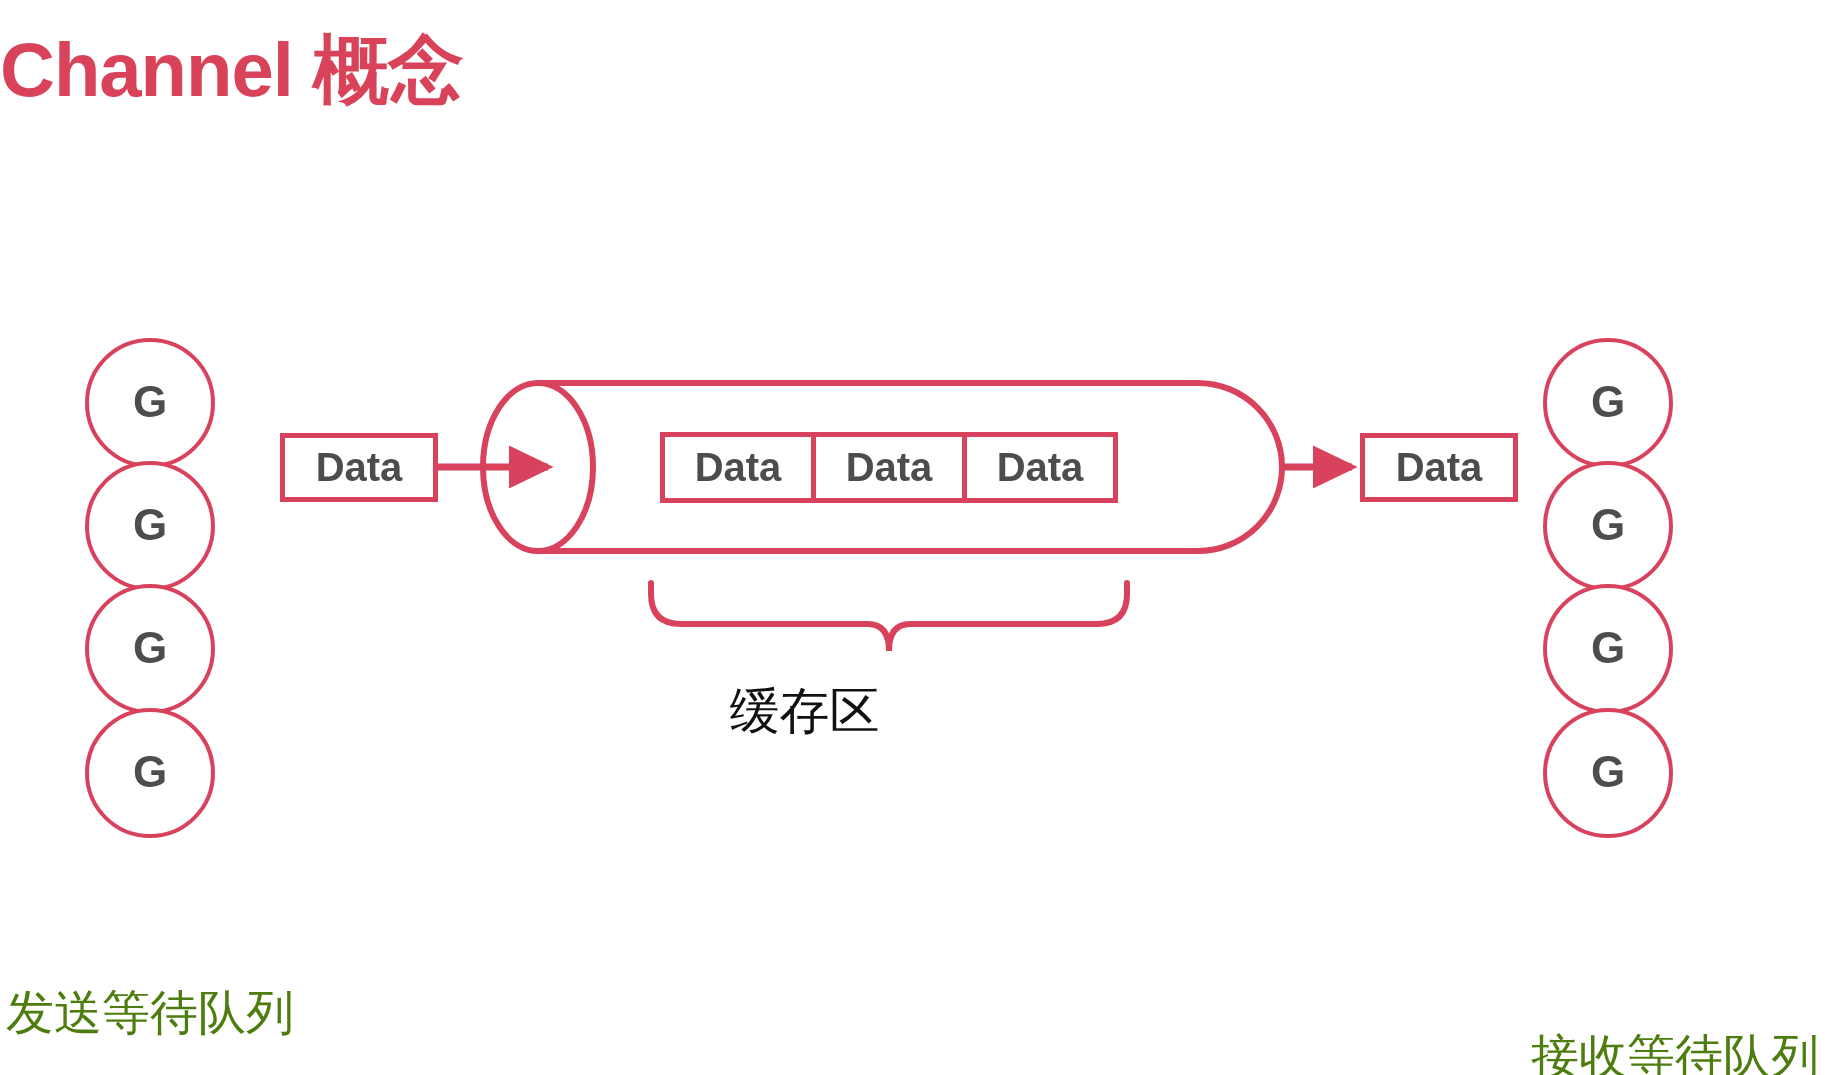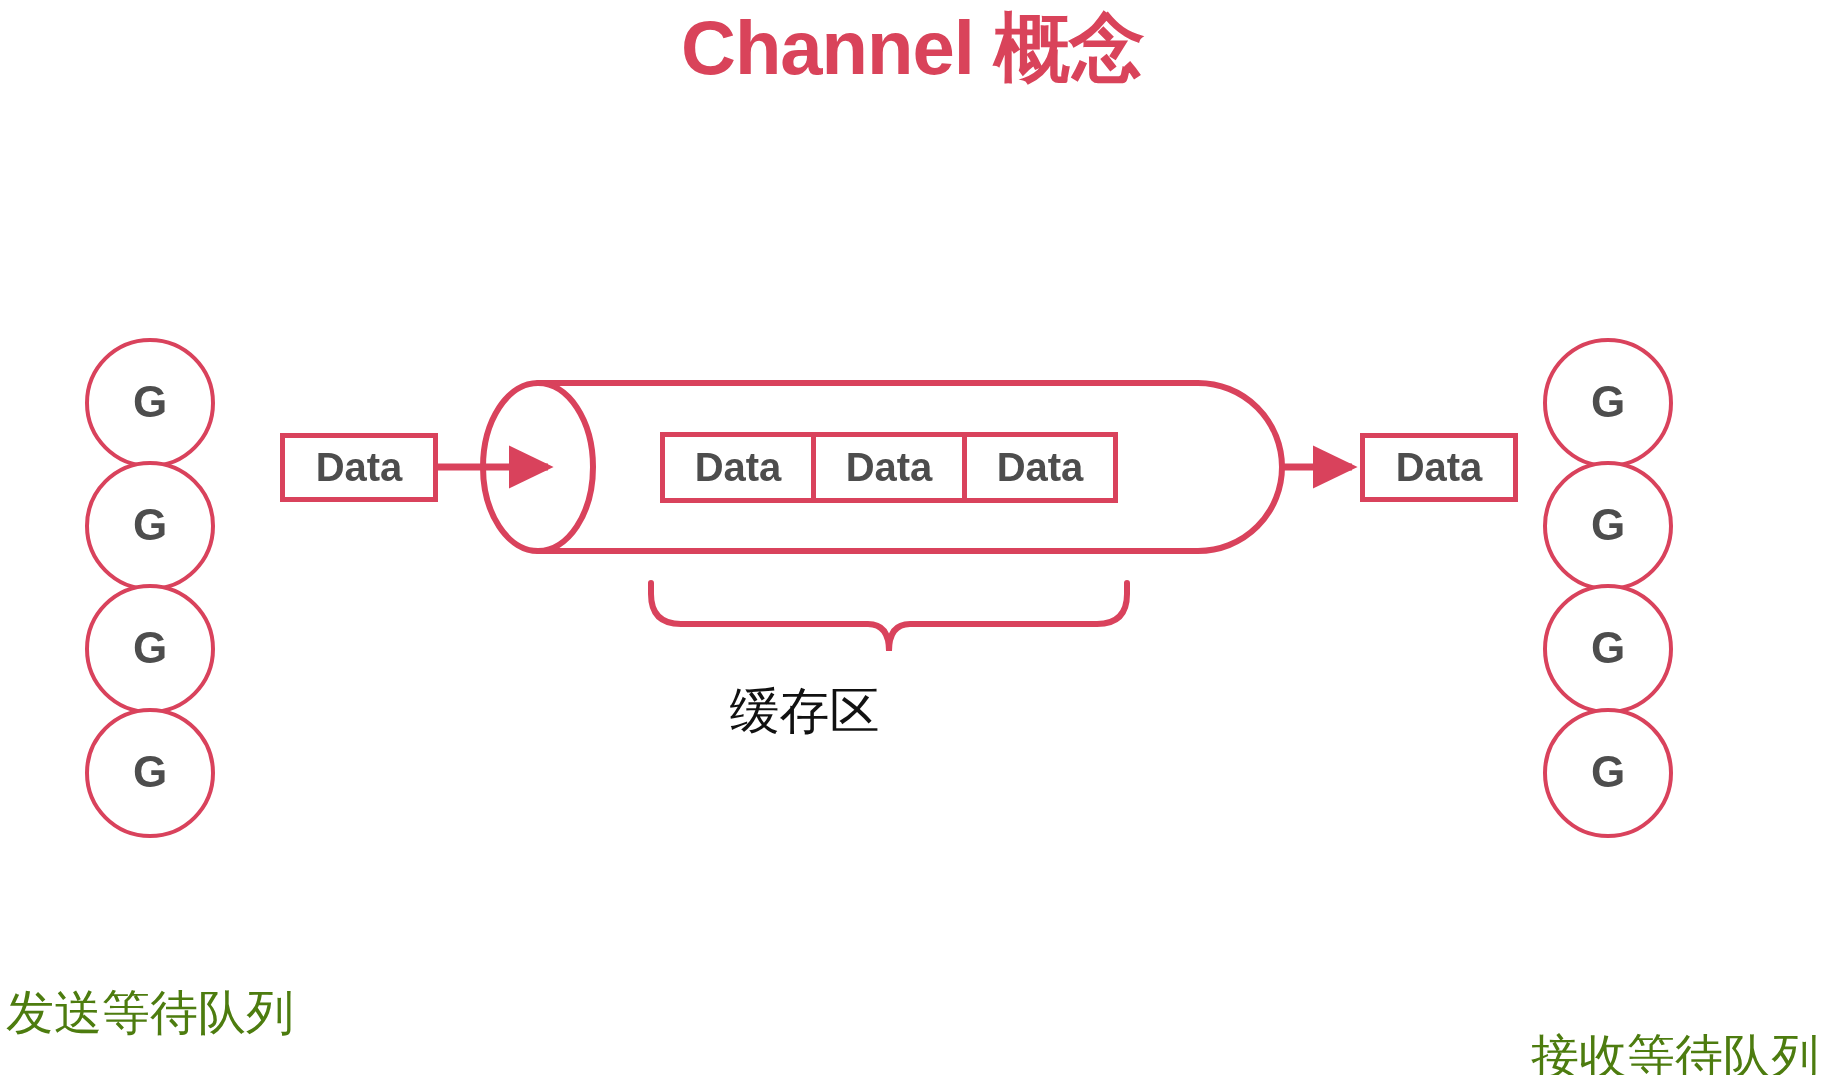--- a/index.html
+++ b/index.html
@@ -17,23 +17,23 @@
 
   #stage {
     position: absolute;
     left: 0; top: 0;
     width: 1825px; height: 1075px;
   }
 
   
   #page-title {
     position: absolute;
-    left: 0; top: 4px;
+    left: 0; top: 26px;
     width: 1825px;
-    text-align: center;
+    text-align: left;
     font-size: 76px;
     font-weight: bold;
     letter-spacing: -1px;
     color: #d9435a;
     line-height: 1.15;
     white-space: nowrap;
   }
 
   
   .g-circle {

